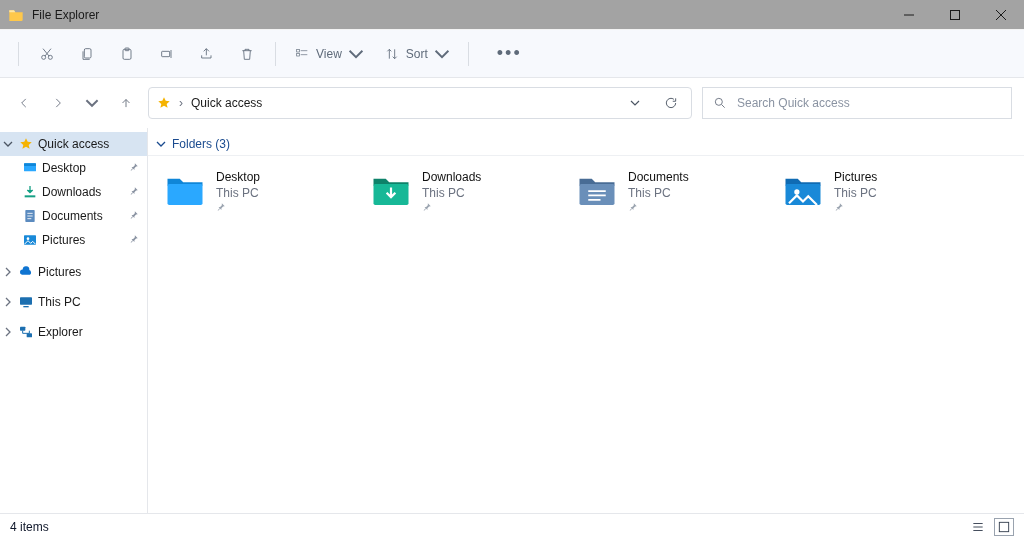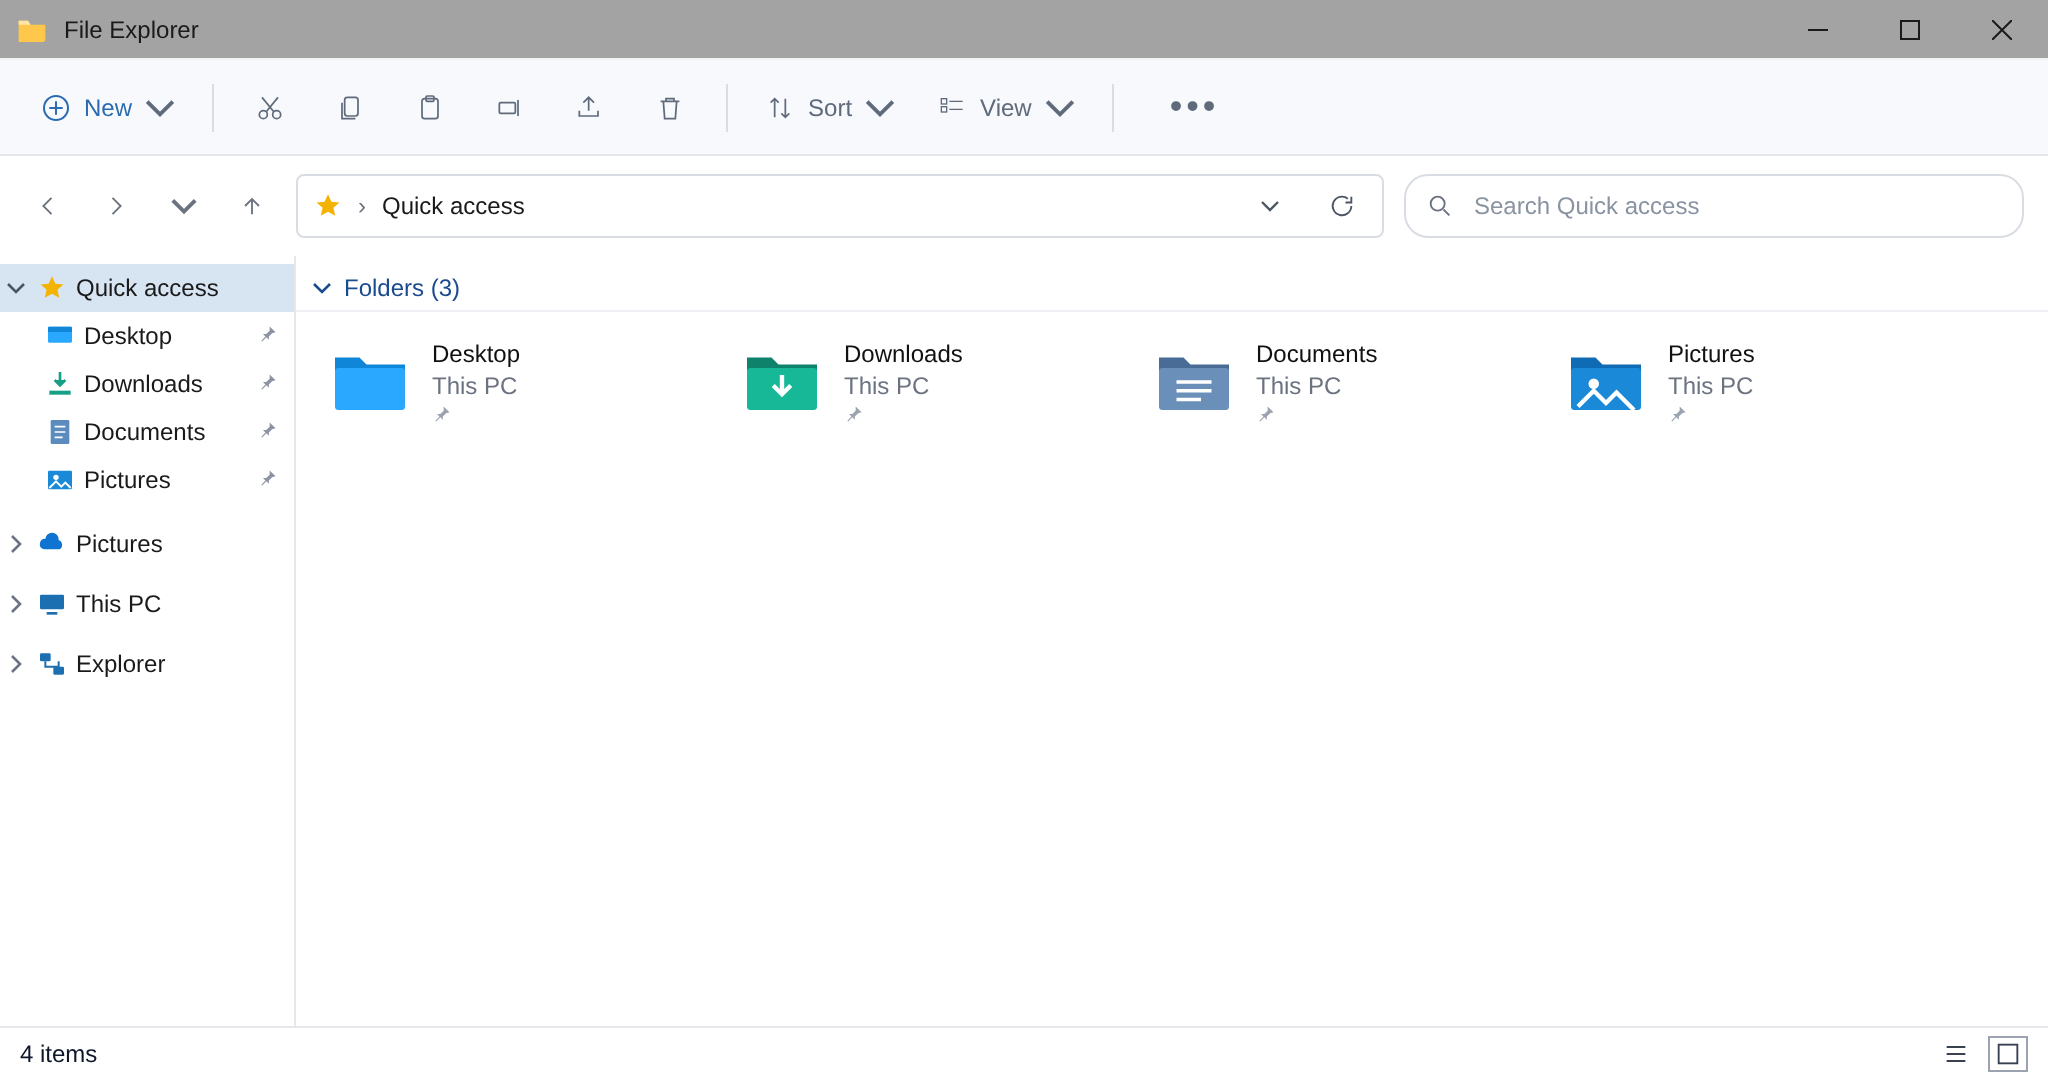--- a/index.html
+++ b/index.html
@@ -78,21 +78,21 @@
     gap:8px;
   }
   .addressbar .star { color:#f5b301; }
   .addressbar .crumbs { display:flex; align-items:center; gap:6px; font-size:12px; }
   .addressbar .spacer { flex:1; }
   .addressbar .endbtn { width:28px; height:28px; display:flex; align-items:center; justify-content:center; color:#4b5563; }
   .searchbar {
     width: 310px;
     height:32px;
     border:1px solid #d9dde3;
-    border-radius:12px;
+    border-radius:0;
     display:flex; align-items:center;
     padding:0 10px;
     gap:10px;
     color:#6b7280;
   }
   .searchbar input {
     border:none; outline:none; flex:1; font-family:inherit; font-size:12px;
     color:#374151; background:transparent;
   }
   .searchbar input::placeholder { color:#8a93a2; }
@@ -184,30 +184,20 @@
     </div>
     <div class="win-btn close">
       <svg viewBox="0 0 10 10">
           <path d="M0 0l10 10M10 0L0 10" stroke="currentColor" stroke-width="1"></path>
         </svg>
     </div>
   </div>
 </div>
 
 <div class="toolbar">
-  <div class="tb-btn new-btn">
-    <svg viewBox="0 0 24 24">
-        <circle cx="12" cy="12" r="9" fill="none" stroke="#2b6cb0" stroke-width="1.5"></circle>
-        <path d="M12 7v10M7 12h10" stroke="#2b6cb0" stroke-width="1.5"></path>
-      </svg>
-    <span>New</span>
-    <svg class="chev-sm" viewBox="0 0 10 10">
-        <path d="M1 3l4 4 4-4" fill="none" stroke="#5f6b7a" stroke-width="1.2"></path>
-      </svg>
-  </div>
   <div class="tb-sep"></div>
   <div class="tb-btn icon-only">
     <svg viewBox="0 0 24 24">
         <circle cx="7" cy="17" r="3" fill="none" stroke="currentColor" stroke-width="1.3"></circle>
         <circle cx="17" cy="17" r="3" fill="none" stroke="currentColor" stroke-width="1.3"></circle>
         <path d="M9 15L18 4M15 15L6 4" stroke="currentColor" stroke-width="1.3"></path>
       </svg>
   </div>
   <div class="tb-btn icon-only">
     <svg viewBox="0 0 24 24">
@@ -233,34 +223,34 @@
       </svg>
   </div>
   <div class="tb-btn icon-only">
     <svg viewBox="0 0 24 24">
         <path d="M5 7h14M9 7V5h6v2M7 7l1 13h8l1-13" fill="none" stroke="currentColor" stroke-width="1.3"></path>
       </svg>
   </div>
   <div class="tb-sep"></div>
   <div class="tb-btn">
     <svg viewBox="0 0 24 24">
-        <path d="M8 5v14M5 8l3-3 3 3M16 19V5M13 16l3 3 3-3" fill="none" stroke="currentColor" stroke-width="1.3"></path>
-      </svg>
-    <span>Sort</span>
-    <svg class="chev-sm" viewBox="0 0 10 10">
-        <path d="M1 3l4 4 4-4" fill="none" stroke="#5f6b7a" stroke-width="1.2"></path>
-      </svg>
-  </div>
-  <div class="tb-btn">
-    <svg viewBox="0 0 24 24">
         <rect x="4" y="5" width="4" height="4" fill="none" stroke="currentColor"></rect>
         <rect x="4" y="11" width="4" height="4" fill="none" stroke="currentColor"></rect>
         <path d="M10 7h10M10 13h10" stroke="currentColor"></path>
       </svg>
     <span>View</span>
+    <svg class="chev-sm" viewBox="0 0 10 10">
+        <path d="M1 3l4 4 4-4" fill="none" stroke="#5f6b7a" stroke-width="1.2"></path>
+      </svg>
+  </div>
+  <div class="tb-btn">
+    <svg viewBox="0 0 24 24">
+        <path d="M8 5v14M5 8l3-3 3 3M16 19V5M13 16l3 3 3-3" fill="none" stroke="currentColor" stroke-width="1.3"></path>
+      </svg>
+    <span>Sort</span>
     <svg class="chev-sm" viewBox="0 0 10 10">
         <path d="M1 3l4 4 4-4" fill="none" stroke="#5f6b7a" stroke-width="1.2"></path>
       </svg>
   </div>
   <div class="tb-sep"></div>
   <div class="tb-btn icon-only">
     <span class="dots">•••</span>
   </div>
 </div>
 

